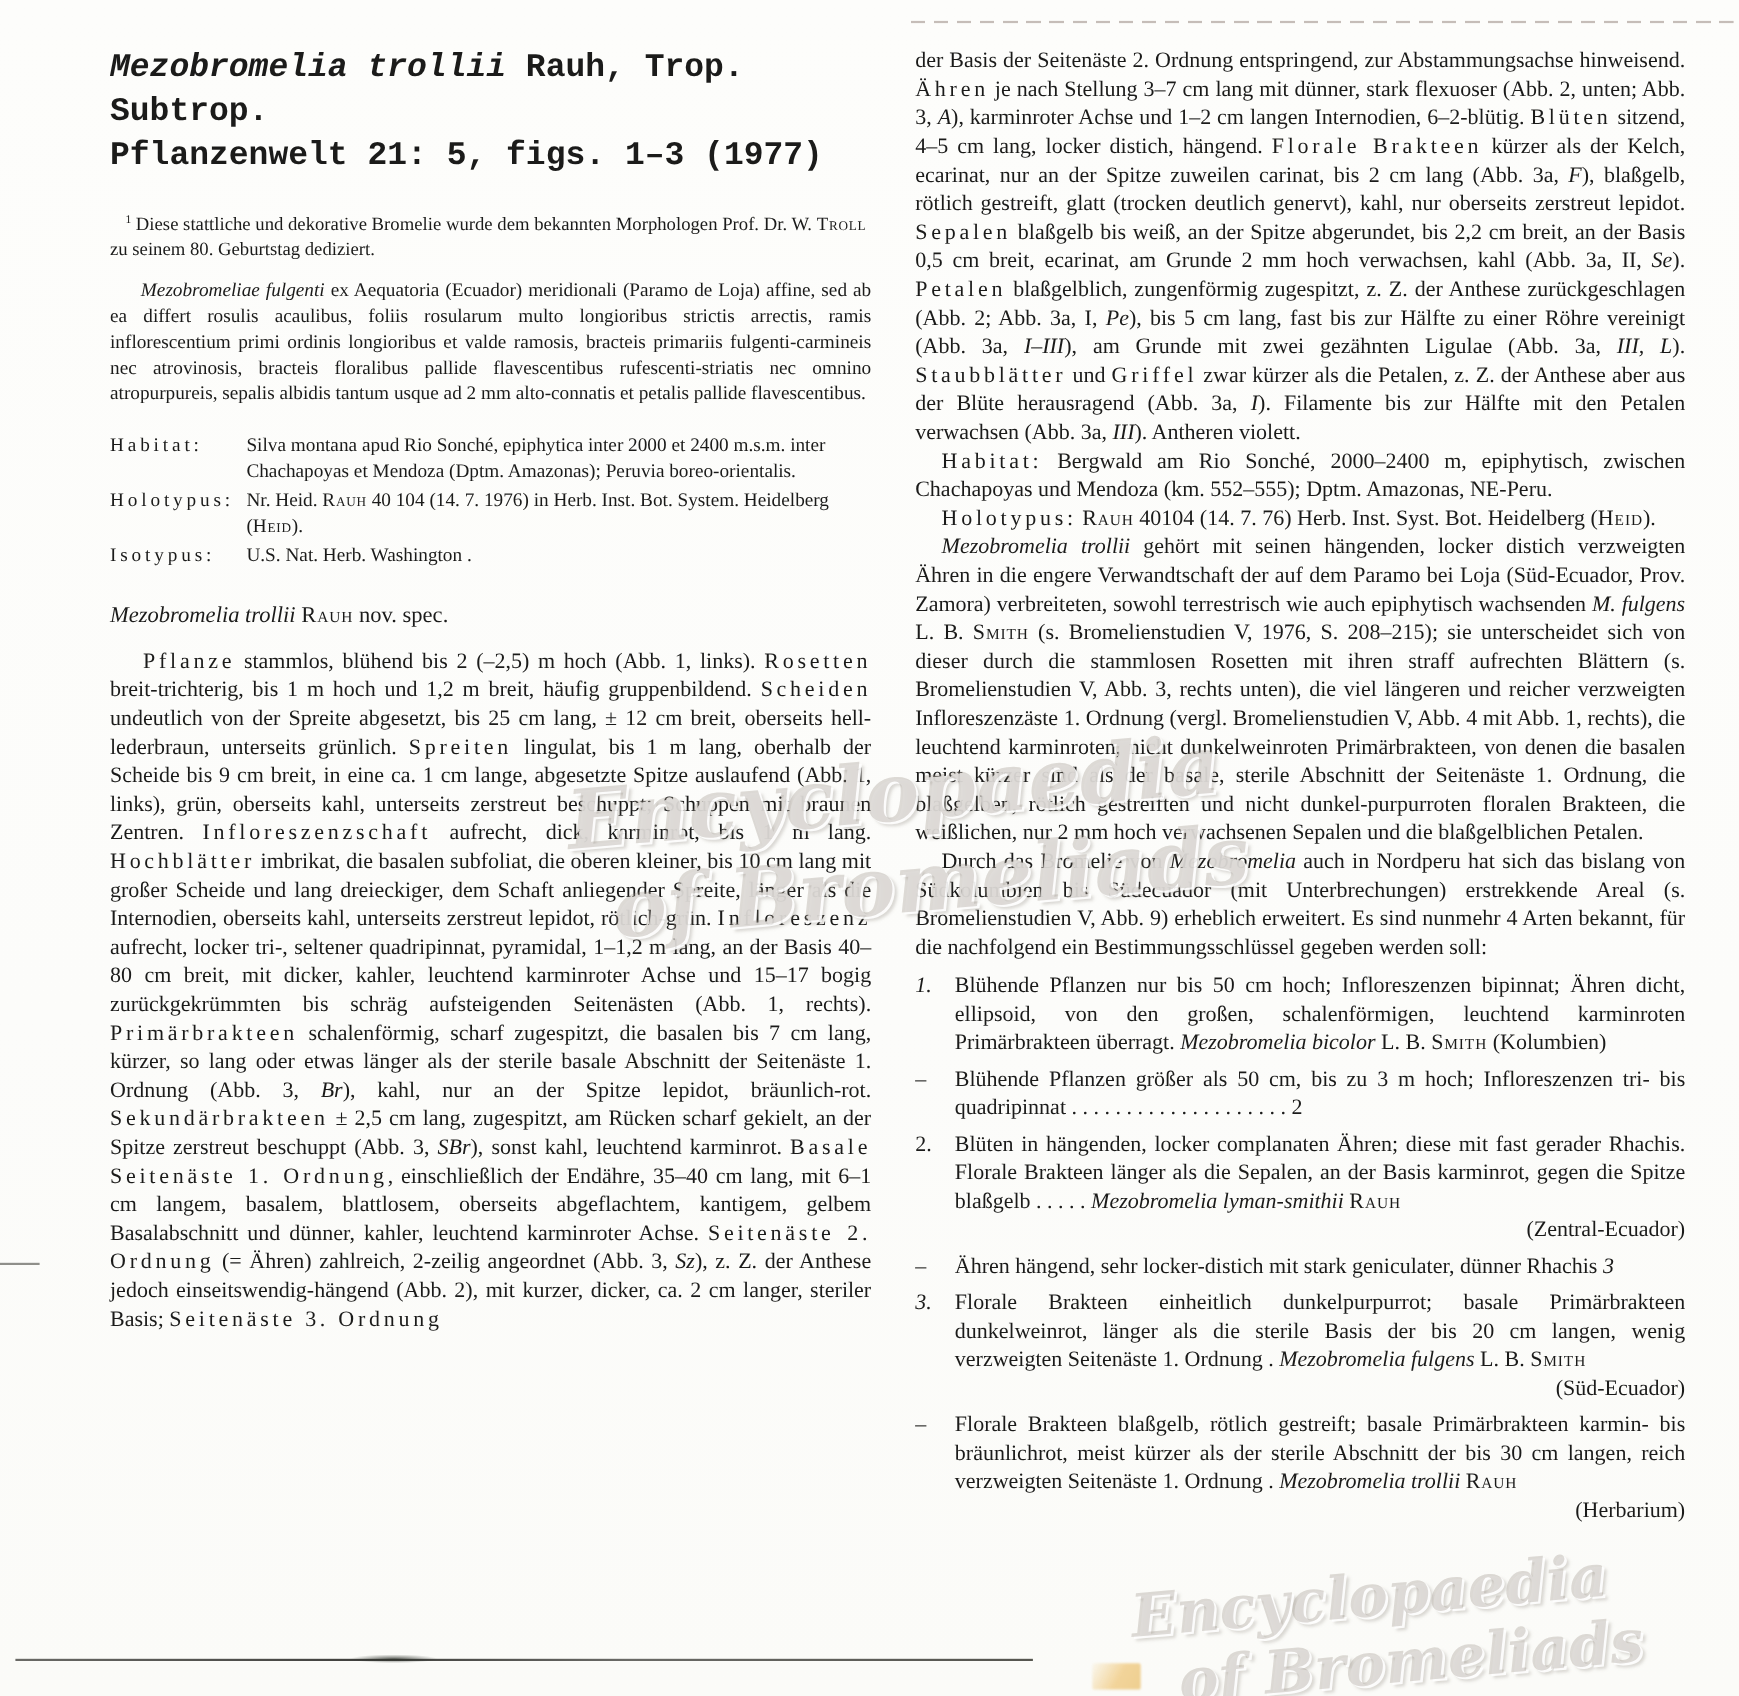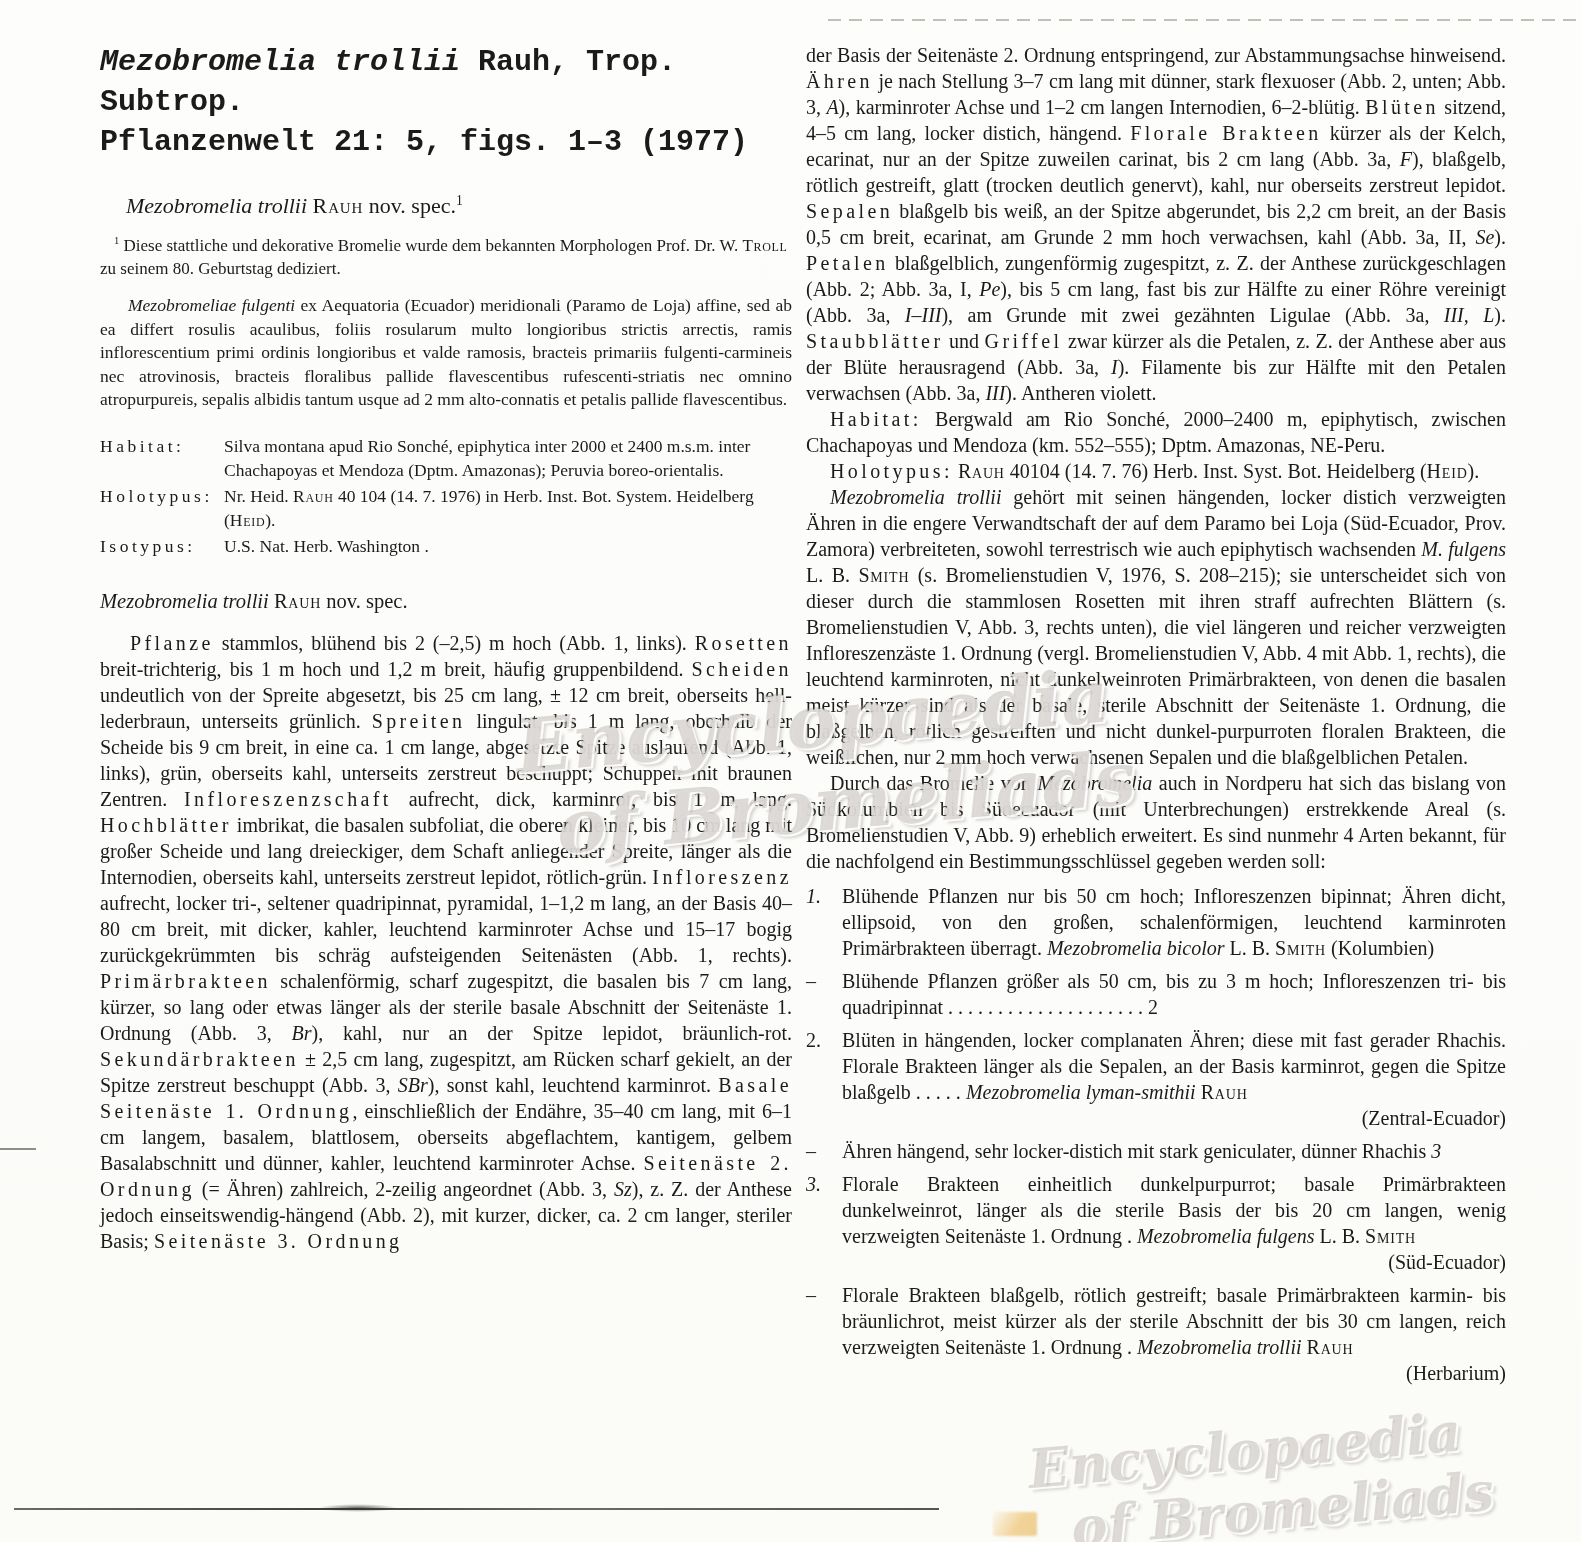--- a/index.html
+++ b/index.html
@@ -8,21 +8,21 @@
     background:#ffffff;
     font-family:"Liberation Serif", serif;
     color:#1b1b1a;
   }
   .page{
     position:relative;width:1581px;height:1542px;overflow:hidden;
     background:linear-gradient(180deg,#fdfdfb 0%,#fcfcfa 60%,#fbfbf8 100%);
   }
   .col{position:absolute;top:42px;}
   .col-left{left:100px;width:692px;}
-  .col-right{left:806px;width:700px;}
+  .col-right{left:832px;width:700px;}
   p{margin:0;}
   .just{text-align:justify;}
   .i{font-style:italic;}
   .b{font-weight:bold;}
   .bi{font-weight:bold;font-style:italic;}
   .sc{font-variant:small-caps;letter-spacing:0.04em;}
   .sp{letter-spacing:0.17em;}
   .sup{font-size:0.62em;vertical-align:super;line-height:0;}
   .title{font-size:30px;line-height:40px;font-weight:bold;margin:0 0 30px 0;font-family:Liberation Mono, monospace;}
   .subhead{font-size:22px;line-height:28px;margin:0 0 0 26px;}
@@ -82,21 +82,20 @@
   <div class="wm wm-bottom">
     <div class="l1">Encyclopaedia</div>
     <div class="l2">of Bromeliads</div>
   </div>
 
   <div class="col col-left">
     <h1 class="title">
       <div><span class="bi">Mezobromelia trollii</span><span class="b"> Rauh, Trop. Subtrop.</span></div>
       <div><span class="b">Pflanzenwelt 21: 5, figs. 1–3 (1977)</span></div>
     </h1>
-    <p class="subhead"><span class="i">Mezobromelia trollii </span><span class="sc">Rauh</span><span> nov. spec.</span><span class="sup">1</span></p>
     <p class="footnote"><span class="sup">1</span><span> Diese stattliche und dekorative Bromelie wurde dem bekannten Morphologen Prof. Dr. W. </span><span class="sc">Troll</span><span> zu seinem 80. Geburtstag dediziert.</span></p>
     <p class="small just diagnosis"><span class="i">Mezobromeliae fulgenti</span><span> ex Aequatoria (Ecuador) meridionali (Paramo de Loja) affine, sed ab ea differt rosulis acaulibus, foliis rosularum multo longioribus strictis arrectis, ramis inflorescentium primi ordinis longioribus et valde ramosis, bracteis primariis fulgenti-carmineis nec atrovinosis, bracteis floralibus pallide flavescentibus rufescenti-striatis nec omnino atropurpureis, sepalis albidis tantum usque ad 2 mm alto-connatis et petalis pallide flavescentibus.</span></p>
 
     <div class="typeblock">
       <span class="tlabel">Habitat:</span>
       <span class="tval"><span>Silva montana apud Rio Sonché, epiphytica inter 2000 et 2400 m.s.m. inter Chachapoyas et Mendoza (Dptm. Amazonas); Peruvia boreo-orientalis.</span></span>
       <span class="tlabel">Holotypus:</span>
       <span class="tval"><span>Nr. Heid. </span><span class="sc">Rauh</span><span> 40 104 (14. 7. 1976) in Herb. Inst. Bot. System. Heidelberg (</span><span class="sc">Heid</span><span>).</span></span>
       <span class="tlabel">Isotypus:</span>
       <span class="tval"><span>U.S. Nat. Herb. Washington .</span></span>

